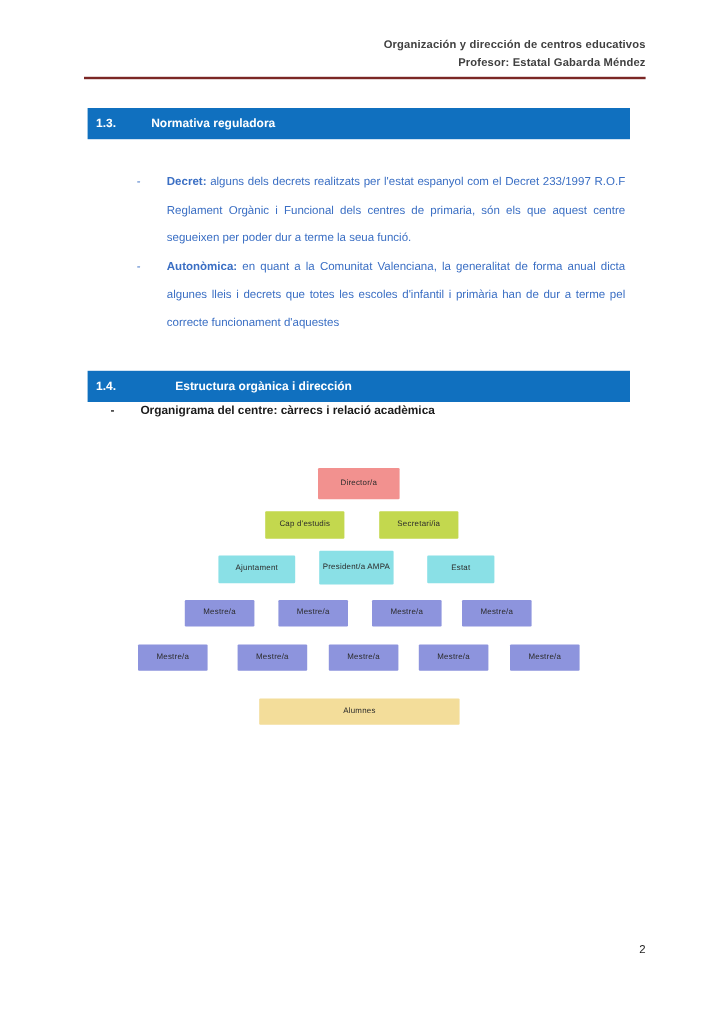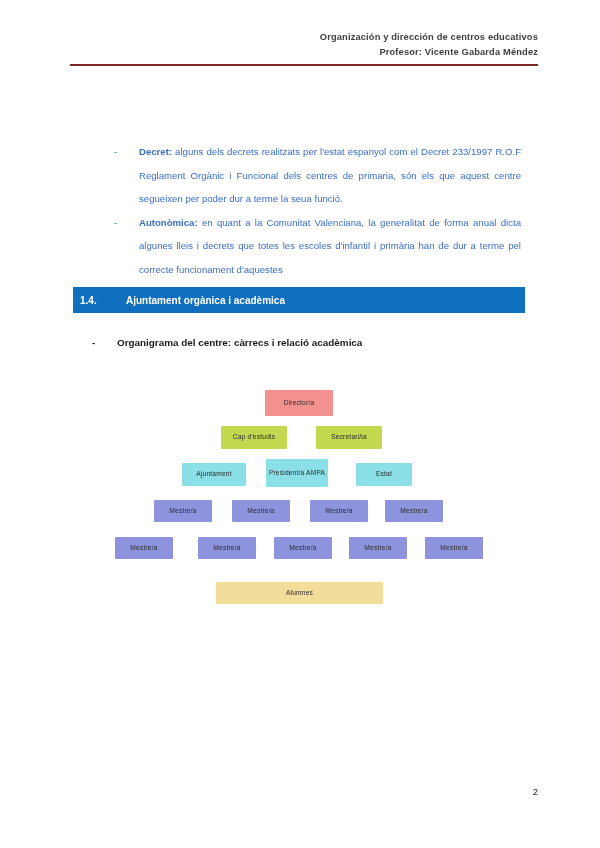--- a/index.html
+++ b/index.html
@@ -64,21 +64,21 @@
   }
   .section-banner .num {
     margin-left: 7px;
     width: 46px;
     flex: 0 0 auto;
   }
   .section-banner .title {
     flex: 1 1 auto;
   }
   #banner-13 { top: 90px; }
-  #banner-14 { top: 287px; }
+  #banner-14 { top: 309px; gap: 20px; }
 
   
   .bullet-block {
     position: absolute;
     color: #3b6fc4;
     font-size: 9.6px;
     line-height: 23.5px;
   }
   .bullet-row {
     display: flex;
@@ -162,39 +162,43 @@
     color: #1f1f1f;
   }
 </style>
 </head>
 <body>
 
 <div class="page">
 
   <div class="doc-header">
     <div class="line">Organización y dirección de centros educativos</div>
-    <div class="line">Profesor: Vicente Gabarda Méndez</div>
+    <div class="line">Profesor: Estatal Gabarda Méndez</div>
   </div>
   <div class="header-rule"></div>
 
+  <div class="section-banner" id="banner-13">
+    <span class="num">1.3.</span>
+    <span class="title">Normativa reguladora</span>
+  </div>
 
   <div class="bullet-block" id="list-normativa">
     <div class="bullet-row">
       <span class="bullet-dash">-</span>
       <span class="bullet-text"><b>Decret:</b><span> alguns dels decrets realitzats per l'estat espanyol com el Decret 233/1997 R.O.F Reglament Orgànic i Funcional dels centres de primaria, són els que aquest centre segueixen per poder dur a terme la seua funció.</span></span>
     </div>
     <div class="bullet-row">
       <span class="bullet-dash">-</span>
       <span class="bullet-text"><b>Autonòmica:</b><span> en quant a la Comunitat Valenciana, la generalitat de forma anual dicta algunes lleis i decrets que totes les escoles d'infantil i primària han de dur a terme pel correcte funcionament d'aquestes</span></span>
     </div>
   </div>
 
   <div class="section-banner" id="banner-14">
     <span class="num">1.4.</span>
-    <span class="title">Ajuntament orgànica i acadèmica</span>
+    <span class="title">Estructura orgànica i dirección</span>
   </div>
 
   <div class="bullet-block" id="list-organigrama">
     <div class="bullet-row">
       <span class="bullet-dash">-</span>
       <span class="bullet-text">Organigrama del centre: càrrecs i relació acadèmica</span>
     </div>
   </div>
 
   <div class="orgchart" id="orgchart">

